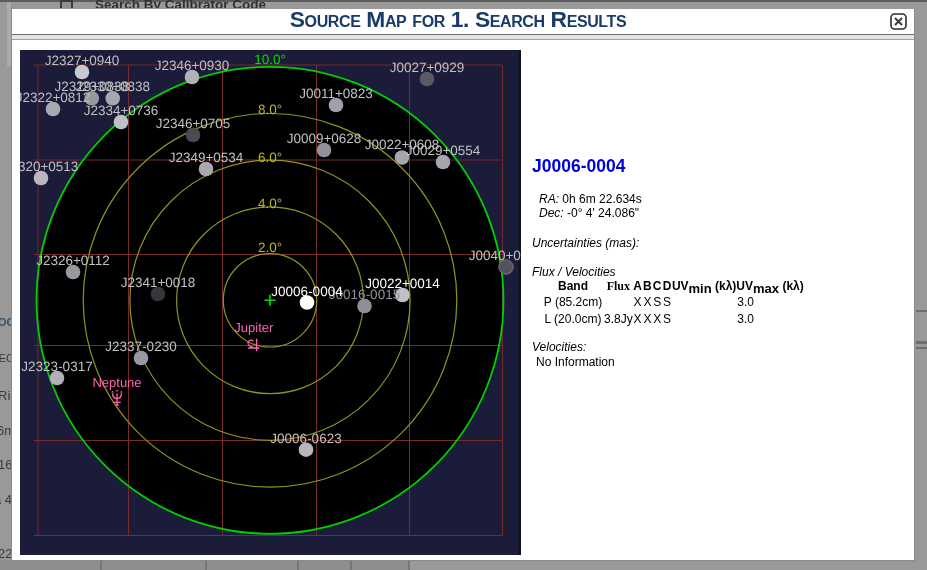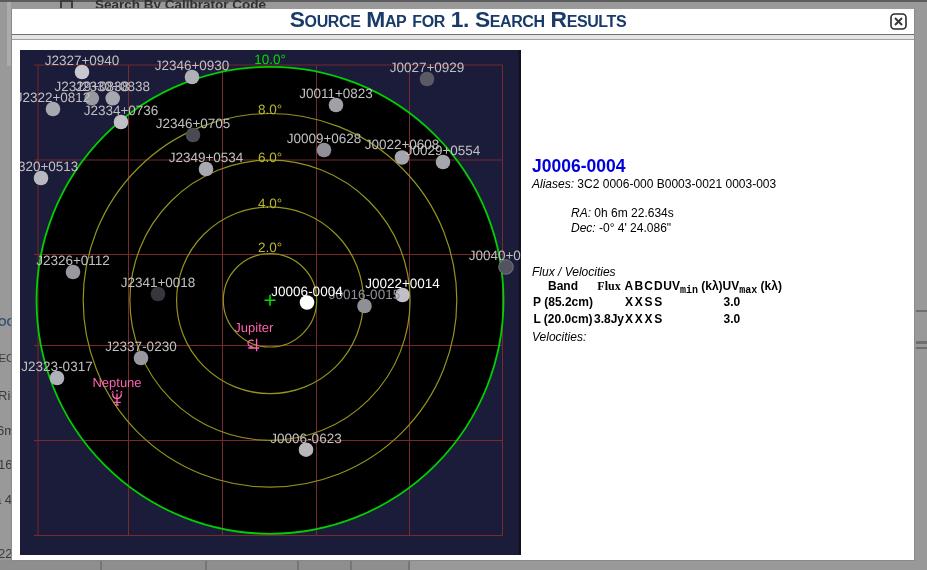--- a/index.html
+++ b/index.html
@@ -20,26 +20,26 @@
 .title { position:absolute; left:0; top:-3px; width:100%; text-align:center; font-weight:bold; font-size:22.8px; color:#1a3a69; font-variant:small-caps; letter-spacing:-0.4px; text-indent:-10px; }
 .sep { position:absolute; left:0; top:25px; width:100%; height:6px; background:#e4e4e4; border-top:1px solid #6f6f6f; border-bottom:1px solid #9f9f9f; }
 .closebtn { position:absolute; left:878px; top:5px; }
 
 
 .map { position:absolute; left:8px; top:41px; transform: translate3d(0,0,0); will-change: transform; }
 
 .info { position:absolute; left:520px; top:145px; width:385px; font-size:12px; line-height:14.73px; color:#000; white-space:nowrap; }
 .info .h1 { font-size:17.5px; font-weight:bold; color:#0000dd; line-height:20px; margin-top:2px; margin-bottom:1px; }
 .info i.lbl { font-style:italic; }
-.ind { padding-left:7px;margin-left:32px; }
+.ind { padding-left:7px; }
 .blank { height:14.73px; }
-table.flux { border-collapse:collapse; font-size:12px; table-layout:fixed; }
-table.flux td { padding:0; font-weight:bold; text-align:center; height:16.3px; vertical-align:top; line-height:14.73px; white-space:nowrap; overflow:visible; }
+table.flux { border-collapse:collapse; font-size:12px; margin-left:10px; table-layout:fixed; }
+table.flux td { padding:0; font-weight:normal; text-align:center; height:16.3px; vertical-align:top; line-height:14.73px; white-space:nowrap; overflow:visible; }
 table.flux tr.hdr td { font-weight:bold; }
-sub.s { font-size:10px; vertical-align:-3px; font-weight:bold; line-height:0;font-family:Liberation Mono, monospace; }
+sub.s { font-size:13px; vertical-align:-3px; font-weight:bold; line-height:0; }
 </style>
 </head>
 <body>
 
   <div class="topline"></div>
   <div class="chk"></div>
   <div class="chktext">Search By Calibrator Code</div>
   <div class="leftstrip"></div>
   <div class="frag" style="left:-2px; top:316px; color:#35506e; font-weight:bold; font-size:11px;">OG</div>
   <div class="frag" style="left:-8px; top:352px; font-size:11.5px;">LEC</div>
@@ -154,25 +154,25 @@
 
         <path d="M233.5,291.2 a3.1,3.1 0 1 0 -3.4,4.9 l 3.2,1.6 M228.2,298 h11 M236.6,288.8 v12.4"></path>
 
         <path d="M97,343.5 v11.5 M92.6,343.2 q-0.2,4.6 4.4,5.6 M101.4,343.2 q0.2,4.6 -4.4,5.6 M93.2,352.3 h7.6 M95.3,355 h3.4"></path>
         <path d="M96.2,341.5 l0.8,-1.5 l0.8,1.5 M91.9,342.7 l0.7,-1.5 l0.9,1.4 M102.1,342.7 l-0.7,-1.5 l-0.9,1.4" stroke-width="1"></path>
       </g>
     </svg>
 
     <div class="info">
       <div class="h1">J0006-0004</div>
-      <div><i class="lbl">Aliases:</i> 3C2 0006-000 B0003-0021 0003-003</div>
       <div class="blank"></div>
       <div class="ind"><i class="lbl">RA:</i> 0h 6m 22.634s</div>
       <div class="ind"><i class="lbl">Dec:</i> -0° 4' 24.086"</div>
       <div class="blank"></div>
+      <div><i class="lbl">Uncertainties (mas):</i></div>
       <div class="blank"></div>
       <div><i class="lbl">Flux / Velocities</i></div>
       <table class="flux" style="margin-top:-1px;">
         <tbody>
           <tr class="hdr">
             <td style="width:62px;">Band</td>
             <td style="width:28px;font-family:Liberation Serif, serif;">Flux</td>
             <td style="width:9.8px;">A</td>
             <td style="width:9.8px;">B</td>
             <td style="width:9.8px;">C</td>
@@ -195,15 +195,16 @@
             <td>3.8Jy</td>
             <td>X</td>
             <td>X</td>
             <td>X</td>
             <td>S</td>
             <td></td>
             <td style="text-align:left; padding-left:1px;">3.0</td>
           </tr>
       </tbody>
       </table>
-      <div style="margin-top:2px;"><i class="lbl">Velocities:</i></div>
+      <div style="margin-top:12px;"><i class="lbl">Velocities:</i></div>
+      <div style="padding-left:4px;">No Information</div>
     </div>
   </div>
 
 </body></html>

